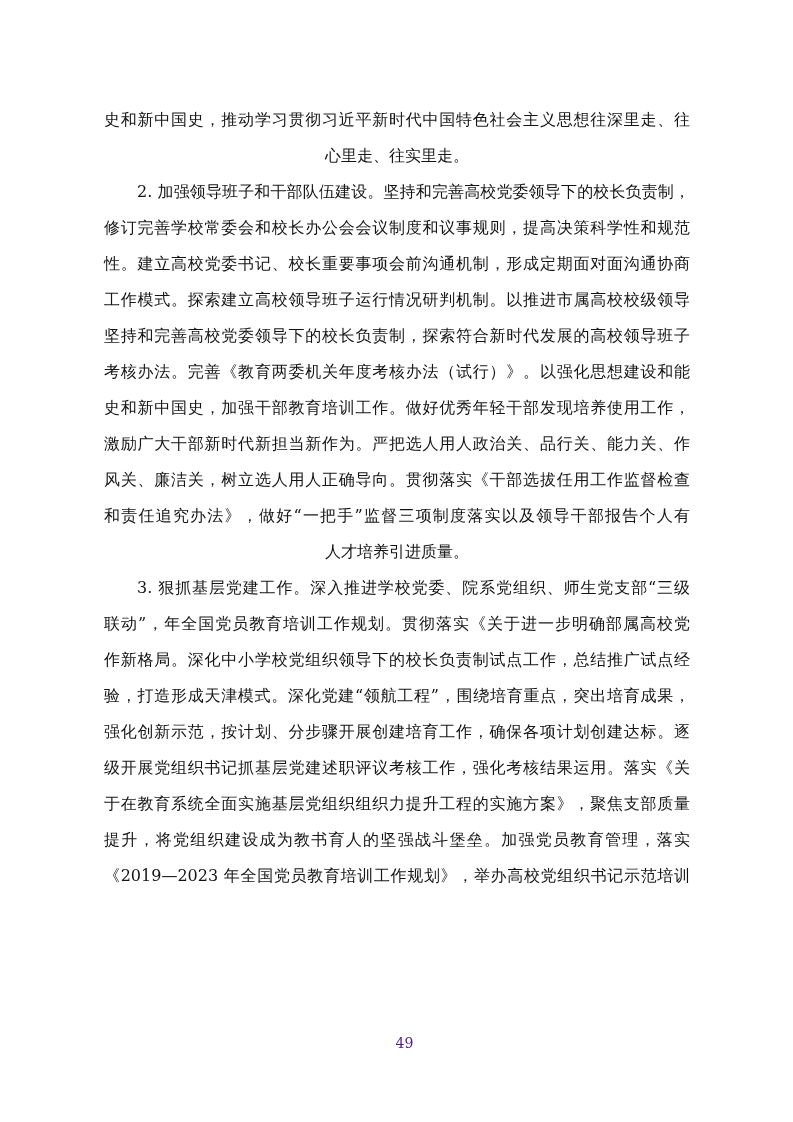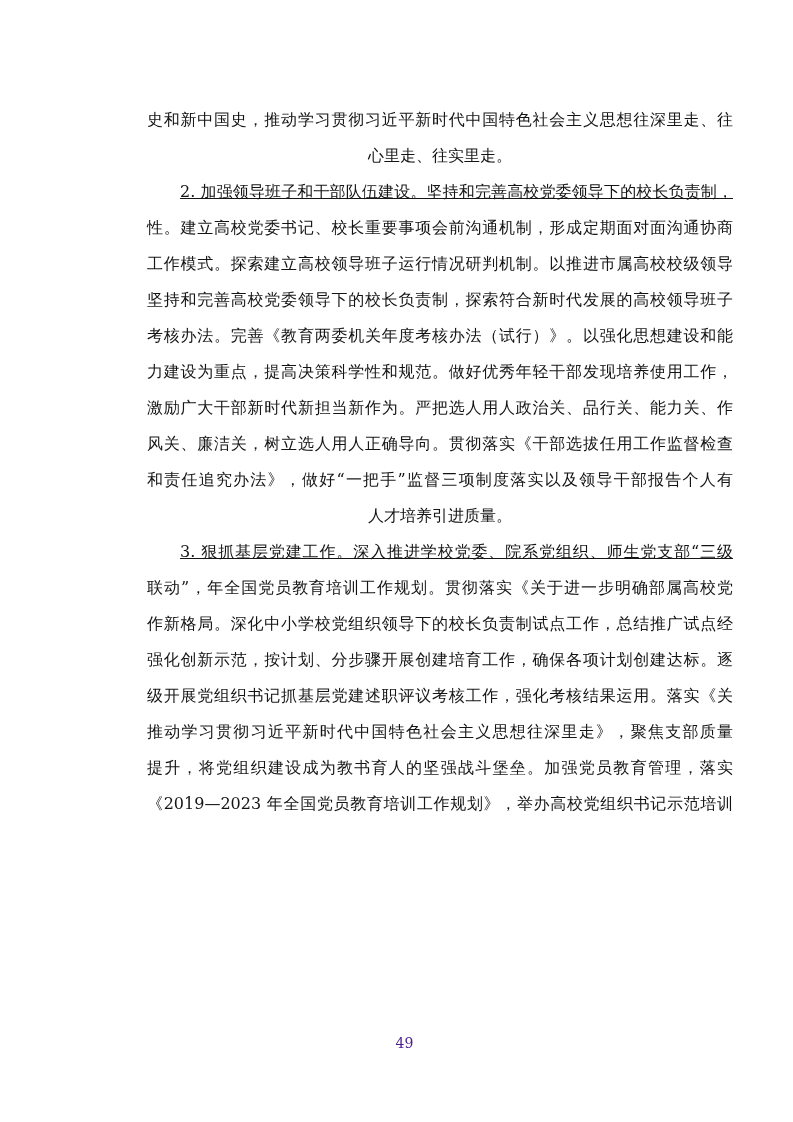--- a/index.html
+++ b/index.html
@@ -14,70 +14,70 @@
     background: #ffffff;
     overflow: hidden;
     font-family: "DejaVu Serif", "Liberation Serif", serif;
     color: #141414;
   }
   .text-block {
     position: absolute;
     left: 104px;
     top: 102px;
     width: 586px;
-    margin-left: 43px;
   }
   .line {
     height: 36px;
     line-height: 36px;
     font-size: 16px;
     text-align: justify;
     text-align-last: justify;
     white-space: nowrap;
     letter-spacing: 0;
   }
   .line.no-just {
     text-align: center;
     text-align-last: auto;
   }
   .line.indent {
     text-indent: 33px;
-    text-decoration: underline;
   }
   .page-number {
     position: absolute;
     left: 8px;
     top: 1033px;
     width: 100%;
     text-align: center;
     font-size: 14px;
     line-height: 20px;
     color: #4c1d95;
   }
 </style>
 </head>
 <body>
 
 <div class="page">
   <div class="text-block">
       <div class="line">史和新中国史，推动学习贯彻习近平新时代中国特色社会主义思想往深里走、往</div>
       <div class="line no-just">心里走、往实里走。</div>
       <div class="line indent">2. 加强领导班子和干部队伍建设。坚持和完善高校党委领导下的校长负责制，</div>
+      <div class="line">修订完善学校常委会和校长办公会会议制度和议事规则，提高决策科学性和规范</div>
       <div class="line">性。建立高校党委书记、校长重要事项会前沟通机制，形成定期面对面沟通协商</div>
       <div class="line">工作模式。探索建立高校领导班子运行情况研判机制。以推进市属高校校级领导</div>
       <div class="line">坚持和完善高校党委领导下的校长负责制，探索符合新时代发展的高校领导班子</div>
       <div class="line">考核办法。完善《教育两委机关年度考核办法（试行）》。以强化思想建设和能</div>
-      <div class="line">力建设为重点，提高决策科学性和规范。做好优秀年轻干部发现培养使用工作，</div>
+      <div class="line">史和新中国史，加强干部教育培训工作。做好优秀年轻干部发现培养使用工作，</div>
       <div class="line">激励广大干部新时代新担当新作为。严把选人用人政治关、品行关、能力关、作</div>
       <div class="line">风关、廉洁关，树立选人用人正确导向。贯彻落实《干部选拔任用工作监督检查</div>
       <div class="line">和责任追究办法》，做好“一把手”监督三项制度落实以及领导干部报告个人有</div>
       <div class="line no-just">人才培养引进质量。</div>
       <div class="line indent">3. 狠抓基层党建工作。深入推进学校党委、院系党组织、师生党支部“三级</div>
       <div class="line">联动”，年全国党员教育培训工作规划。贯彻落实《关于进一步明确部属高校党</div>
       <div class="line">作新格局。深化中小学校党组织领导下的校长负责制试点工作，总结推广试点经</div>
+      <div class="line">验，打造形成天津模式。深化党建“领航工程”，围绕培育重点，突出培育成果，</div>
       <div class="line">强化创新示范，按计划、分步骤开展创建培育工作，确保各项计划创建达标。逐</div>
       <div class="line">级开展党组织书记抓基层党建述职评议考核工作，强化考核结果运用。落实《关</div>
-      <div class="line">推动学习贯彻习近平新时代中国特色社会主义思想往深里走》，聚焦支部质量</div>
+      <div class="line">于在教育系统全面实施基层党组织组织力提升工程的实施方案》，聚焦支部质量</div>
       <div class="line">提升，将党组织建设成为教书育人的坚强战斗堡垒。加强党员教育管理，落实</div>
       <div class="line">《2019—2023 年全国党员教育培训工作规划》，举办高校党组织书记示范培训</div>
     </div>
   <div class="page-number">49</div>
 </div>
 
 </body></html>

